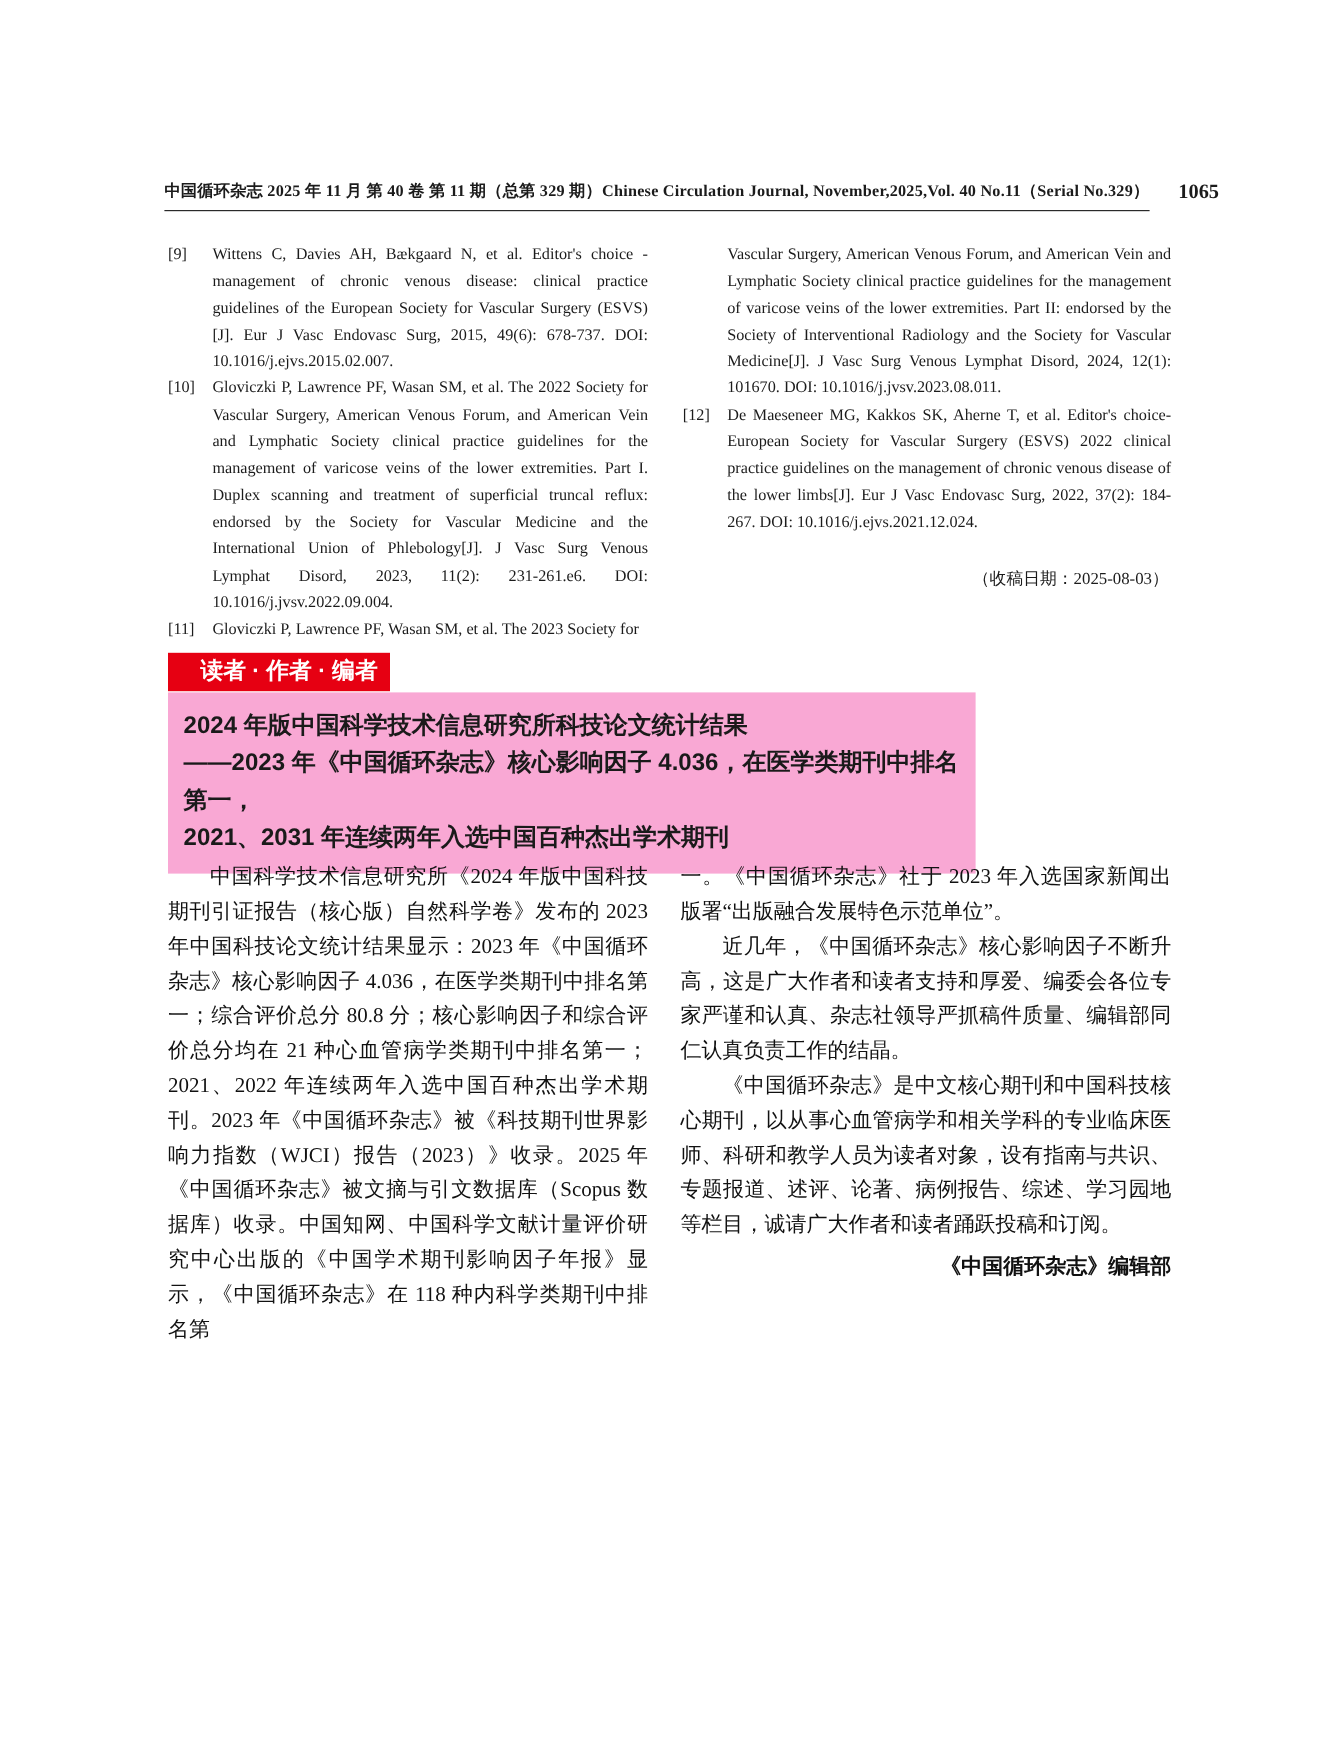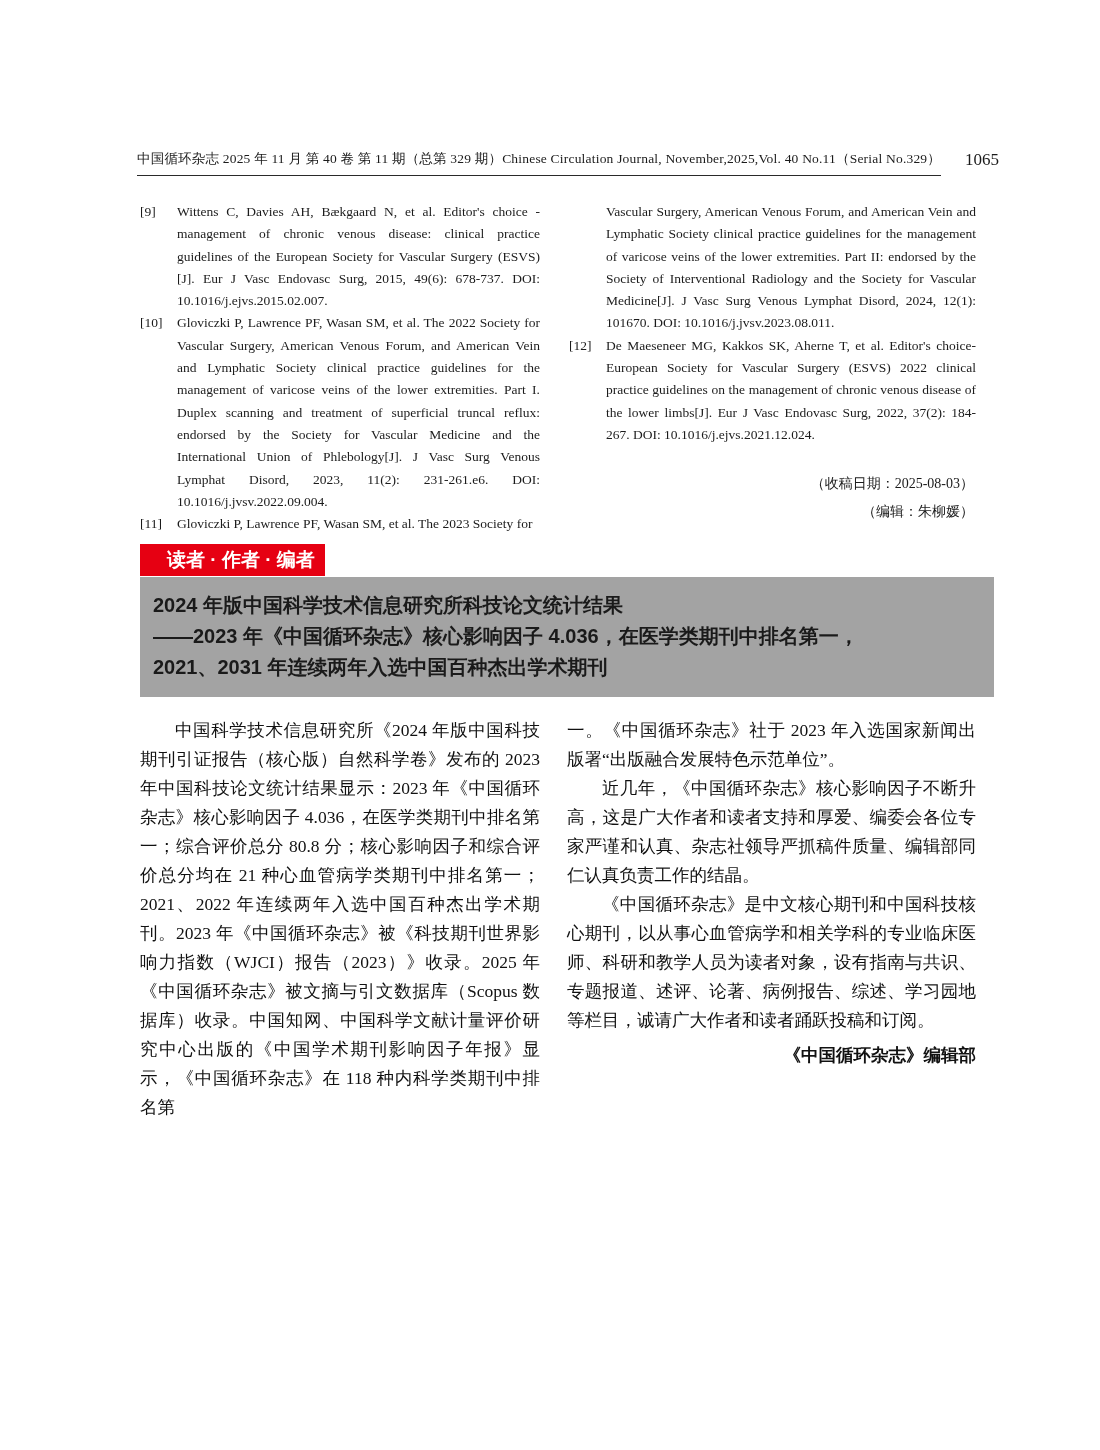--- a/index.html
+++ b/index.html
@@ -13,20 +13,21 @@
     overflow: hidden;
   }
 
   
   .header {
     position: absolute;
     top: 150px; left: 137px;
     width: 838px;
     display: flex;
     align-items: flex-start;
+    font-weight: bold;
   }
   .header-text {
     font-size: 13.5px;
     letter-spacing: 0.2px;
     border-bottom: 1.5px solid #2a2a2a;
     padding-bottom: 7px;
     white-space: nowrap;
   }
   .page-number {
     font-size: 17px;
@@ -73,23 +74,23 @@
     color: #ffffff;
     font-family: "Liberation Sans", sans-serif;
     font-weight: bold;
     font-size: 19px;
     line-height: 19px;
     padding: 6px 10px 7px 27px;
   }
   .title-box {
     position: absolute;
     top: 577px; left: 140px;
-    width: 854px;
+    width: 673px;
     box-sizing: border-box;
-    background: #a3a3a3;
+    background: #f9a8d4;
     padding: 13px 14px 14px 13px;
   }
   .title-line {
     font-family: "Liberation Sans", sans-serif;
     font-weight: bold;
     font-size: 20px;
     line-height: 31px;
     color: #1a1a1a;
   }
 
@@ -151,21 +152,20 @@
       <div class="ref-item">
         <span class="ref-marker"></span>
         <span class="ref-text">Vascular Surgery, American Venous Forum, and American Vein and Lymphatic Society clinical practice guidelines for the management of varicose veins of the lower extremities. Part II: endorsed by the Society of Interventional Radiology and the Society for Vascular Medicine[J]. J Vasc Surg Venous Lymphat Disord, 2024, 12(1): 101670. DOI: 10.1016/j.jvsv.2023.08.011.</span>
       </div>
       <div class="ref-item">
         <span class="ref-marker">[12]</span>
         <span class="ref-text">De Maeseneer MG, Kakkos SK, Aherne T, et al. Editor's choice-European Society for Vascular Surgery (ESVS) 2022 clinical practice guidelines on the management of chronic venous disease of the lower limbs[J]. Eur J Vasc Endovasc Surg, 2022, 37(2): 184-267. DOI: 10.1016/j.ejvs.2021.12.024.</span>
       </div>
       <div class="ref-meta">
         <div>（收稿日期：2025-08-03）</div>
-        <div>（编辑：朱柳媛）</div>
       </div>
     </div>
   </div>
 
   <div class="section-label">读者 · 作者 · 编者</div>
 
   <div class="title-box">
     <div class="title-line">2024 年版中国科学技术信息研究所科技论文统计结果</div>
     <div class="title-line">——2023 年《中国循环杂志》核心影响因子 4.036，在医学类期刊中排名第一，</div>
     <div class="title-line">2021、2031 年连续两年入选中国百种杰出学术期刊</div>

